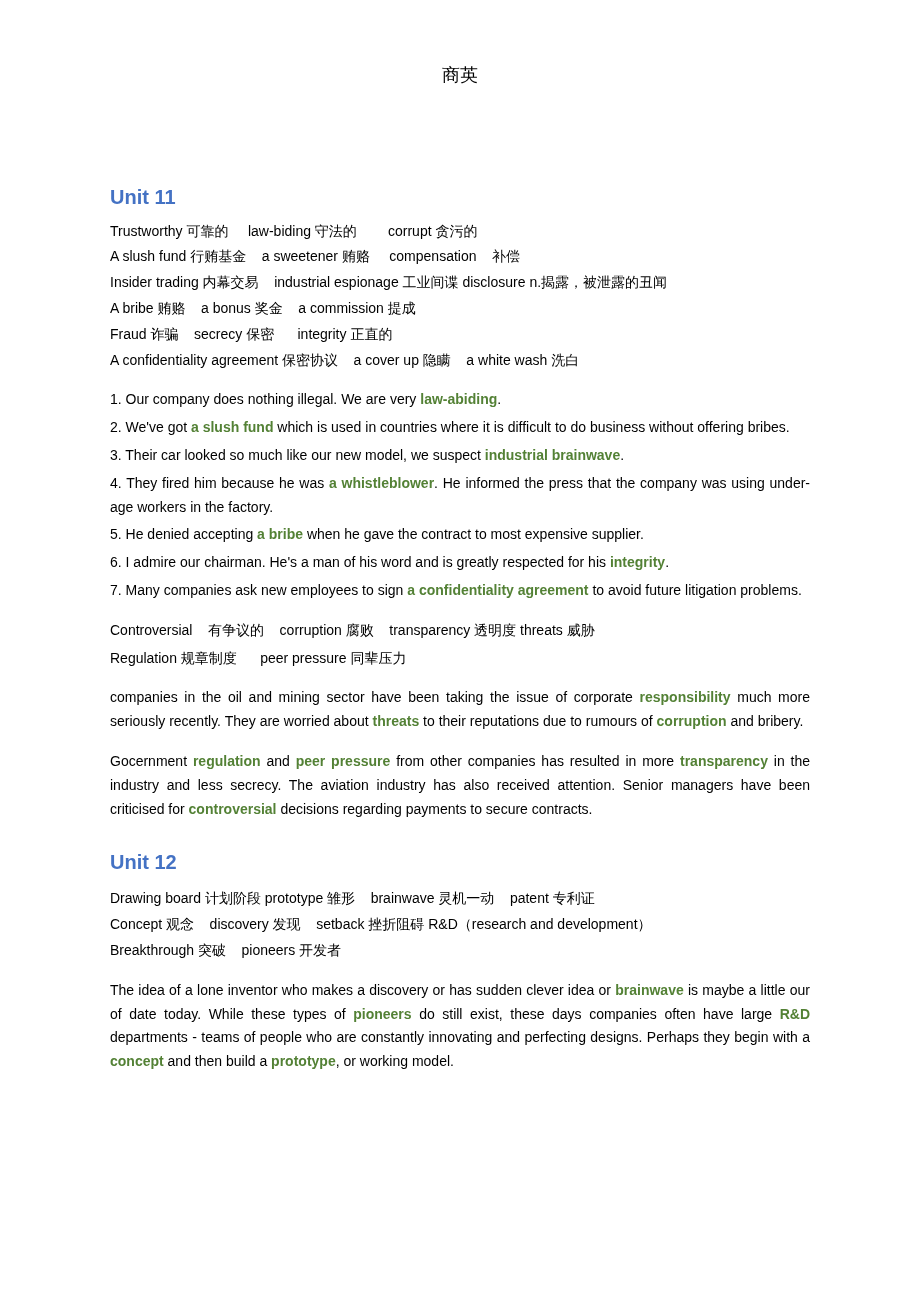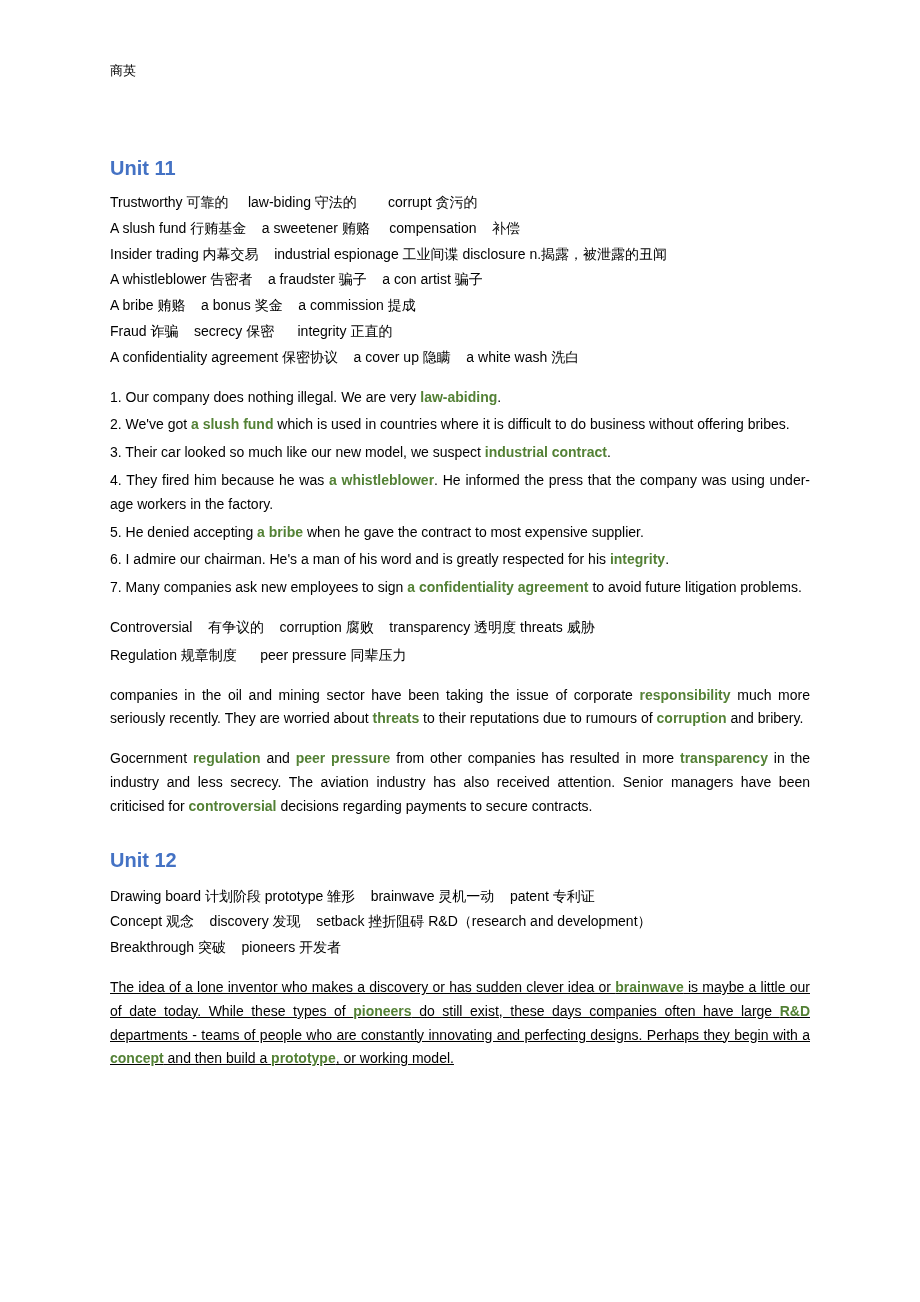--- a/index.html
+++ b/index.html
@@ -11,22 +11,23 @@
       font-family: Arial, "Microsoft YaHei", sans-serif;
       font-size: 14px;
       color: #000;
       background: #fff;
       width: 920px;
       min-height: 1302px;
       padding: 60px 110px 60px 110px;
       line-height: 1.7;
     }
     .header-title {
-      font-size: 13px;
-      margin-bottom: 69px;
+      font-size: 18px;
+      margin-bottom: 89px;
+      text-align: center;
     }
     .unit-title {
       color: #4472C4;
       font-size: 20px;
       font-weight: bold;
       margin-bottom: 6px;
     }
     .vocab-section {
       margin-bottom: 16px;
     }
@@ -67,35 +68,34 @@
 
 <div class="section-gap">
   <div class="unit-title">
     <span>Unit 11</span>
   </div>
 
   <div class="vocab-section">
     <div class="vocab-line">Trustworthy  可靠的 &nbsp;&nbsp;&nbsp; law-biding  守法的 &nbsp;&nbsp;&nbsp;&nbsp;&nbsp;&nbsp; corrupt  贪污的</div>
     <div class="vocab-line">A slush fund  行贿基金 &nbsp;&nbsp; a sweetener  贿赂 &nbsp;&nbsp;&nbsp; compensation &nbsp;&nbsp; 补偿</div>
     <div class="vocab-line">Insider trading  内幕交易 &nbsp;&nbsp; industrial espionage  工业间谍  disclosure n.揭露，被泄露的丑闻</div>
-    <div class="vocab-line">A whistleblower  告密者 &nbsp;&nbsp; a fraudster  骗子 &nbsp;&nbsp; a con artist  骗子</div>
     <div class="vocab-line">A bribe  贿赂 &nbsp;&nbsp; a bonus  奖金 &nbsp;&nbsp; a commission  提成</div>
     <div class="vocab-line">Fraud  诈骗 &nbsp;&nbsp; secrecy  保密 &nbsp;&nbsp;&nbsp;&nbsp; integrity  正直的</div>
     <div class="vocab-line">A confidentiality agreement  保密协议 &nbsp;&nbsp; a cover up  隐瞒 &nbsp;&nbsp; a white wash  洗白</div>
   </div>
 
   <div class="sentences-section" style="margin-top: 12px;">
     <div class="sentence">
       1. Our company does nothing illegal. We are very <span class="highlight-green">law-abiding</span>.
     </div>
     <div class="sentence">
       2. We've got <span class="highlight-green">a slush fund</span> which is used in countries where it is difficult to do business without offering bribes.
     </div>
     <div class="sentence">
-      3. Their car looked so much like our new model, we suspect <span class="highlight-green">industrial contract</span>.
+      3. Their car looked so much like our new model, we suspect <span class="highlight-green">industrial brainwave</span>.
     </div>
     <div class="sentence">
       4. They fired him because he was <span class="highlight-green">a whistleblower</span>. He informed the press that the company was using under-age workers in the factory.
     </div>
     <div class="sentence">
       5. He denied accepting <span class="highlight-green">a bribe</span> when he gave the contract to most expensive supplier.
     </div>
     <div class="sentence">
       6. I admire our chairman. He's a man of his word and is greatly respected for his <span class="highlight-green">integrity</span>.
     </div>
@@ -122,16 +122,16 @@
   <div class="unit-title" style="margin-top: 10px;">
     <span>Unit 12</span>
   </div>
 
   <div class="vocab-section" style="margin-top: 8px;">
     <div class="vocab-line">Drawing board  计划阶段  prototype  雏形 &nbsp;&nbsp; brainwave  灵机一动 &nbsp;&nbsp; patent  专利证</div>
     <div class="vocab-line">Concept  观念 &nbsp;&nbsp; discovery  发现 &nbsp;&nbsp; setback  挫折阻碍  R&amp;D（research and development）</div>
     <div class="vocab-line">Breakthrough  突破 &nbsp;&nbsp; pioneers  开发者</div>
   </div>
 
-  <div class="paragraph-section" style=" text-decoration: underline;">
+  <div class="paragraph-section" style="">
     The idea of a lone inventor who makes a discovery or has sudden clever idea or <span class="highlight-green">brainwave</span> is maybe a little our of date today. While these types of <span class="highlight-green">pioneers</span> do still exist, these days companies often have large <span class="highlight-green">R&amp;D</span> departments - teams of people who are constantly innovating and perfecting designs. Perhaps they begin with a <span class="highlight-green">concept</span> and then build a <span class="highlight-green">prototype</span>, or working model.
   </div>
 </div>
 
 </body></html>

